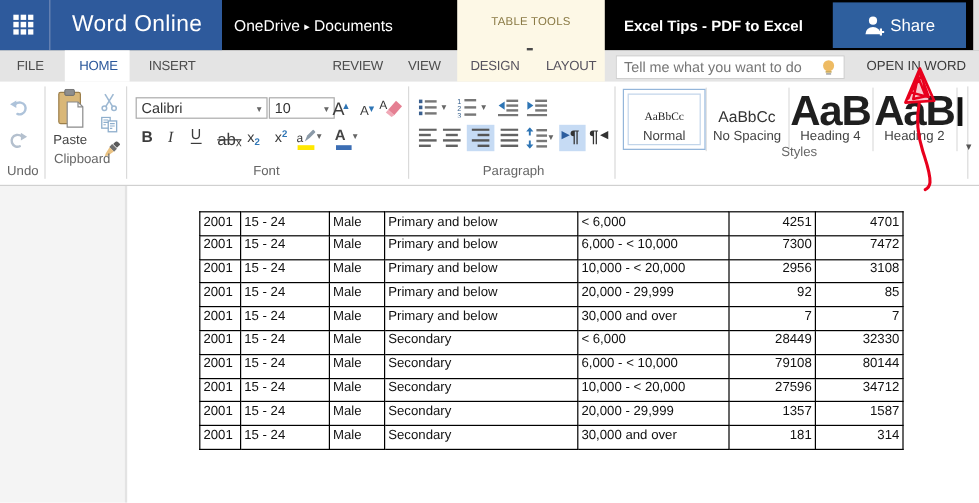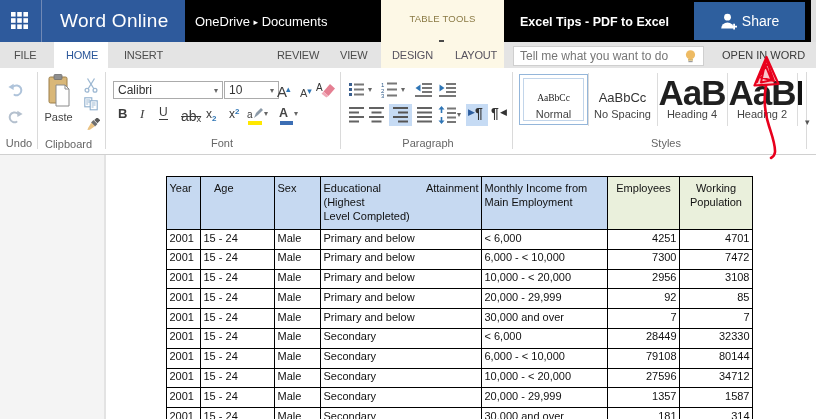--- a/index.html
+++ b/index.html
@@ -27,32 +27,20 @@
 <colgroup>
         <col style="width:34px">
         <col style="width:74px">
         <col style="width:46px">
         <col style="width:161px">
         <col style="width:126px">
         <col style="width:72px">
         <col style="width:73px">
       </colgroup>
 <tbody>
-        <tr style="height:53px">
-<th class="hb">Year</th>
-          <th class="hb" style="padding-left:13px">Age</th>
-          <th class="hb">Sex</th>
-<th class="hb"><div style="display:flex;justify-content:space-between">
-              <span>Educational</span>
-              <span>Attainment</span>
-            </div>(Highest<br>Level Completed)</th>
-<th class="hb">Monthly Income from Main Employment</th>
-<th class="hg" style="text-align:center">Employees</th>
-<th class="hg" style="text-align:center">Working Population</th>
-</tr>
 <tr style="height:19.8px">
           <td>2001</td>
           <td>15 - 24</td>
           <td>Male</td>
           <td>Primary and below</td>
           <td>&lt; 6,000</td>
           <td class="n">4251</td>
           <td class="n">4701</td>
         </tr>
 <tr style="height:19.8px">
@@ -242,21 +230,21 @@
         <path d="M7.6,6 h4 M7.6,8 h4 M7.6,10 h2"></path>
       </g>
     </svg>
 <svg class="a" style="left:84px;top:118px" width="16" height="15" viewBox="0 0 16 15">
       <g transform="rotate(45 8 7.5)">
         <rect x="5.8" y="-2" width="4.4" height="4" fill="#595959"></rect>
         <rect x="5.2" y="2.6" width="5.6" height="3.4" fill="#6e6e6e"></rect>
         <path d="M5.5,6 h5 l-1,6 L8,14 L7,12 z" fill="#eac282"></path>
       </g>
     </svg>
-<div class="lbl" style="left:40px;top:138px;width:57px">Clipboard</div>
+<div class="lbl" style="left:40px;top:127px;width:57px">Clipboard</div>
 
 <div class="a" style="left:113px;top:81px;width:110px;height:18px;background:#fff;border:1px solid #ababab;font-size:12px;color:#333;line-height:17px;padding-left:4px">Calibri<span style="position:absolute;right:4px;top:0;color:#666;font-size:8px">▾</span></div>
 <div class="a" style="left:224px;top:81px;width:55px;height:18px;background:#fff;border:1px solid #ababab;font-size:12px;color:#333;line-height:17px;padding-left:4px">10<span style="position:absolute;right:4px;top:0;color:#666;font-size:8px">▾</span></div>
 <div class="a" style="left:277px;top:85px;font-size:15px;color:#3f3f3f;line-height:14px">A<span style="font-size:9px;color:#2e75b5;position:relative;top:-5px;left:-1px">▴</span></div>
 <div class="a" style="left:300px;top:88px;font-size:11px;color:#3f3f3f;line-height:11px">A<span style="font-size:9px;color:#2e75b5;position:relative;top:-3px">▾</span></div>
 <svg class="a" style="left:316px;top:81px" width="21" height="17" viewBox="0 0 21 17">
       <text x="0" y="10" font-size="10" fill="#333" font-family="Liberation Sans">A</text>
       <polygon points="7.5,10.5 14,3 19,7.5 12.5,15" fill="#e57f92"></polygon>
       <polygon points="5.5,12.8 7.5,10.5 12.5,15 10.3,16.5" fill="#f0a8b6"></polygon>
     </svg>
@@ -377,21 +365,21 @@
 <div class="a" style="left:519px;top:93px;width:69px;text-align:center;font-size:9.5px;font-family:'Liberation Serif',serif;color:#222">AaBbCc</div>
 <div class="a" style="left:519px;top:108px;width:69px;text-align:center;font-size:11px;color:#444">Normal</div>
 <div class="a" style="left:588px;top:90px;width:69px;text-align:center;font-size:13px;color:#333">AaBbCc</div>
 <div class="a" style="left:588px;top:108px;width:69px;text-align:center;font-size:11px;color:#444">No Spacing</div>
 <div class="a" style="left:657px;top:75px;width:70px;text-align:center;font-size:35px;line-height:35px;letter-spacing:-1px;font-weight:bold;color:#1f1f1f">AaB</div>
 <div class="a" style="left:657px;top:108px;width:70px;text-align:center;font-size:11px;color:#444">Heading 4</div>
 <div class="a" style="left:727px;top:75px;width:70px;text-align:center;font-size:35px;line-height:35px;letter-spacing:-1px;font-weight:bold;color:#1f1f1f">AaB</div>
 <div class="a" style="left:727px;top:108px;width:70px;text-align:center;font-size:11px;color:#444">Heading 2</div>
 <div class="a" style="left:798px;top:81px;width:4px;height:24px;background:#111"></div>
 <div class="a" style="left:805px;top:117px;font-size:9px;color:#555">▾</div>
-<div class="lbl" style="left:636px;top:137px;width:60px">Styles</div>
+<div class="lbl" style="left:636px;top:121px;width:60px">Styles</div>
 </div>
 
 <svg class="a" style="left:745px;top:52px;z-index:50" width="45" height="112" viewBox="0 0 45 112">
 <g stroke="#e8001d" fill="none" stroke-width="1.8" stroke-linecap="round" stroke-linejoin="round">
 <path d="M21.5,5 L9.5,33.5 L33.5,32 Z" fill="rgba(232,0,29,0.22)" stroke-width="2.2"></path>
 <path d="M12,30 L21.5,8 L29,29 L14,25 L23,11 L27.5,28 L16,30.5 L20,12 L26,27" stroke-width="2"></path>
 <path d="M21,34 C18.5,47 19.5,60 24,74 C27.5,85 30.5,93 30,100 C29.7,103.5 28,105 26,106" stroke-width="2.6"></path>
 </g>
   </svg>
 

